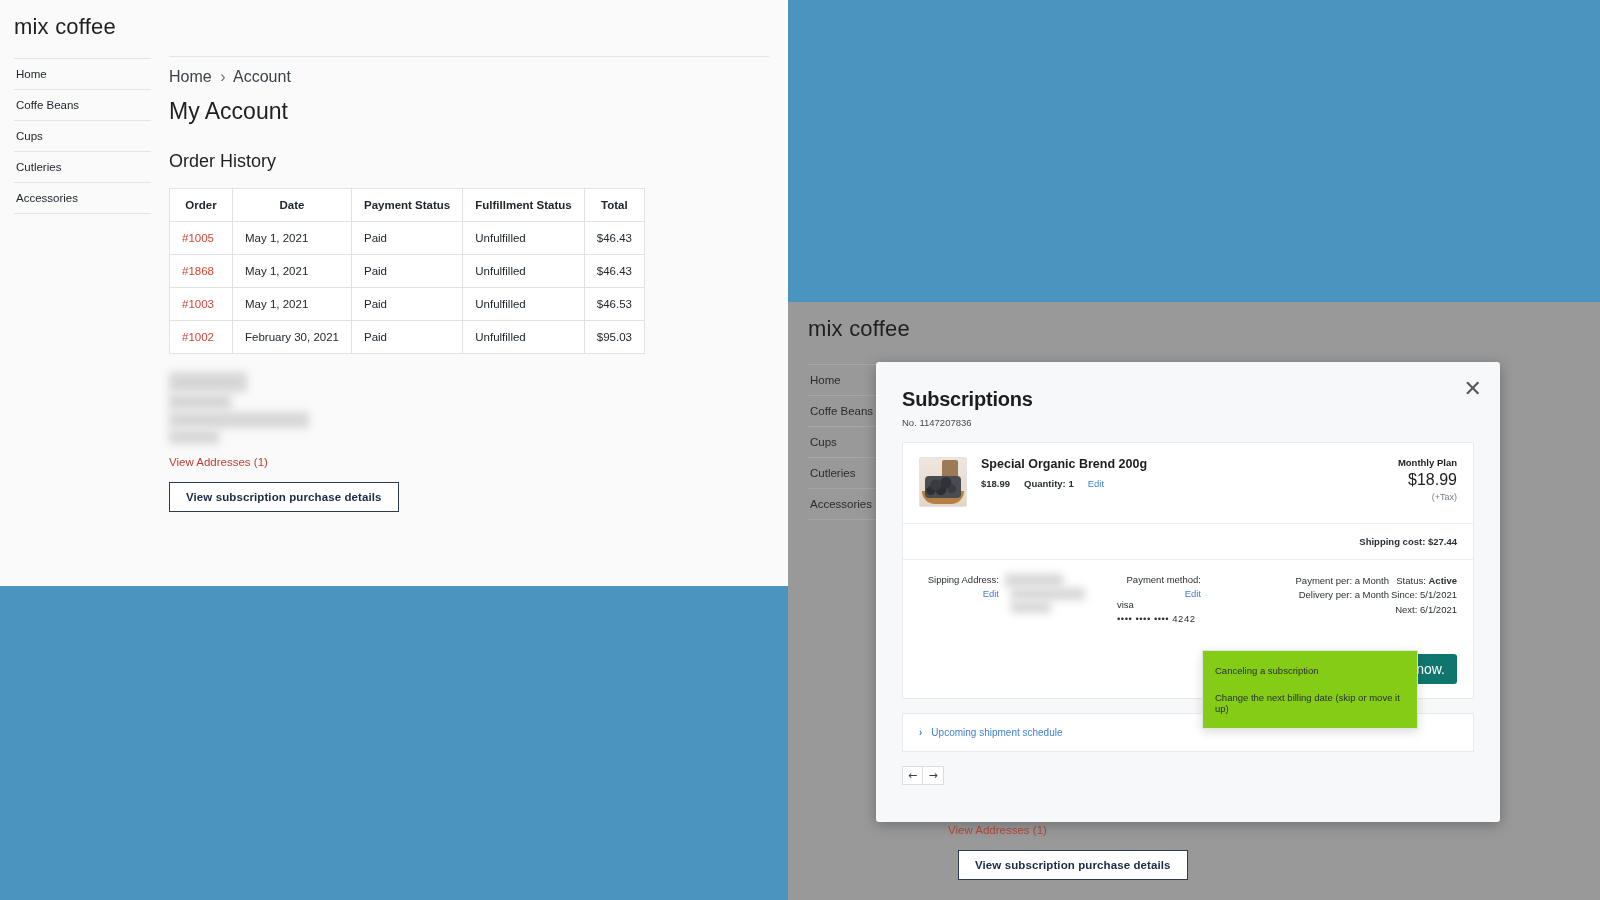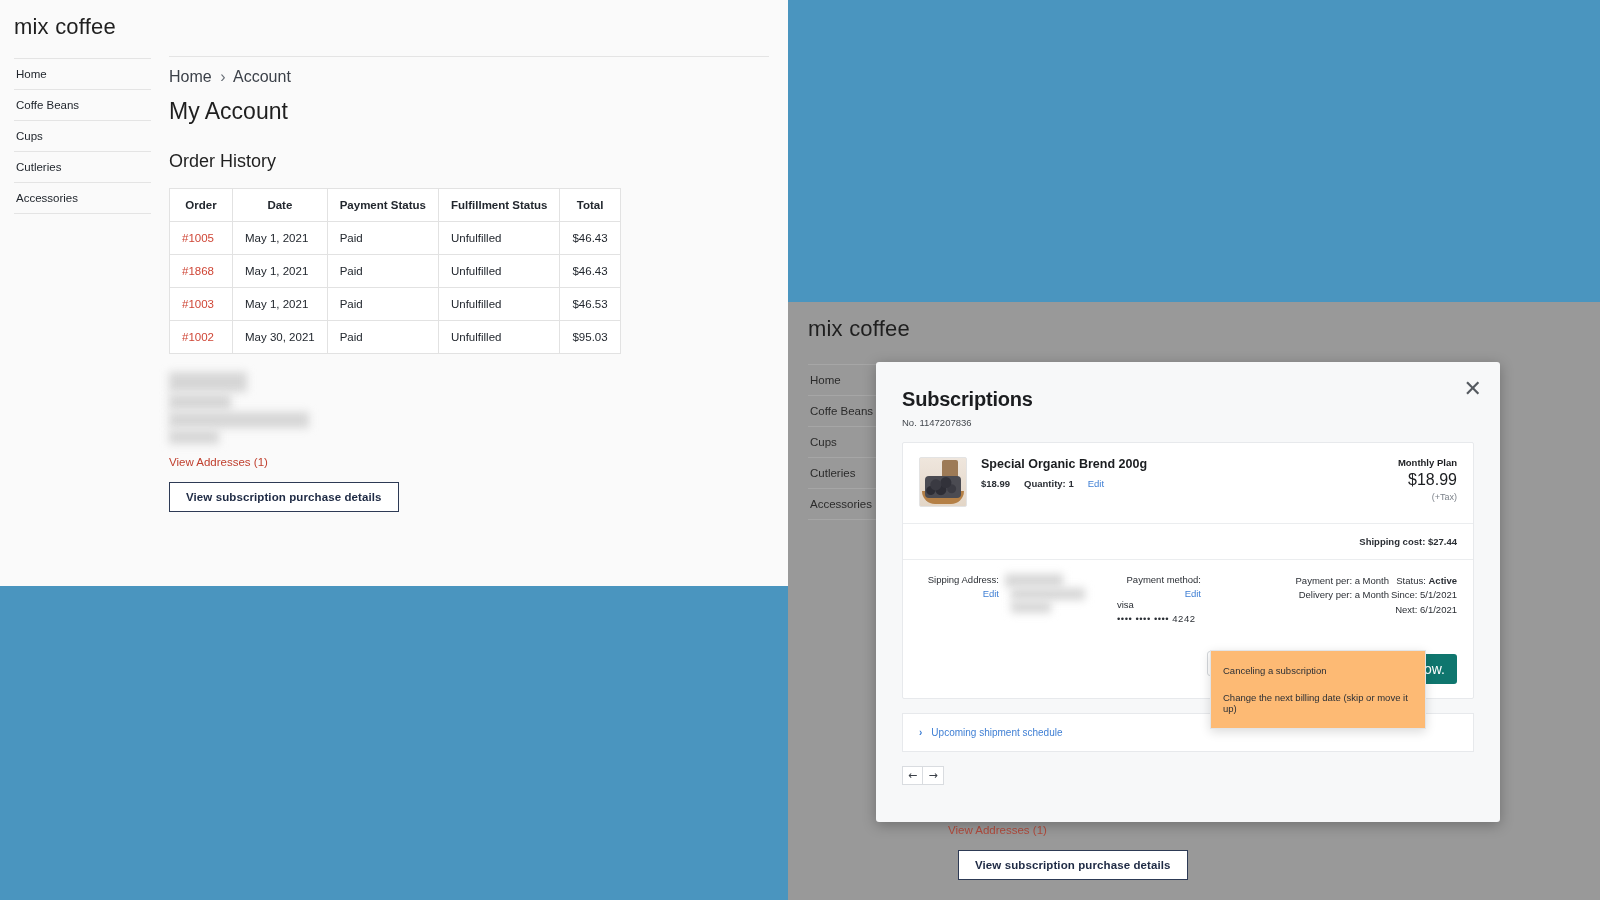--- a/index.html
+++ b/index.html
@@ -157,22 +157,22 @@
     border:1px solid #d5d8dc;background:#fff;color:#2b2f35;
     font-size:10px;padding:6px 12px;border-radius:3px;cursor:pointer;
     display:flex;align-items:center;gap:10px;
   }
   .btn-actions .caret{border-left:4px solid transparent;border-right:4px solid transparent;border-top:5px solid #4b5059;}
   .btn-primary{
     background:#0f766e;color:#fff;border:none;border-radius:3px;
     font-size:14px;padding:7px 12px;cursor:pointer;margin-top:12px;
   }
   .dropdown{
-    position:absolute;left:334px;top:288px;width:214px;
-    background:#fdba74;border:1px solid #e2e4e7;
+    position:absolute;left:326px;top:288px;width:214px;
+    background:#84cc16;border:1px solid #e2e4e7;
     box-shadow:0 3px 10px rgba(0,0,0,.14);
     z-index:20;padding:6px 0;
   }
   .dd-item{font-size:9.5px;color:#2b2f35;padding:8px 12px;cursor:pointer;}
   .ship-sched{
     margin:14px 26px 0 26px;background:#fff;border:1px solid #e7e9ec;
     padding:13px 16px;font-size:10px;color:#3f7fd4;
     display:flex;align-items:center;gap:9px;cursor:pointer;
   }
   .chev{font-weight:700;}
@@ -237,21 +237,21 @@
         </tr>
         <tr>
           <td class="order-id">#1003</td>
           <td>May 1, 2021</td>
           <td>Paid</td>
           <td>Unfulfilled</td>
           <td>$46.53</td>
         </tr>
         <tr>
           <td class="order-id">#1002</td>
-          <td>May 30, 2021</td>
+          <td>February 30, 2021</td>
           <td>Paid</td>
           <td>Unfulfilled</td>
           <td>$95.03</td>
         </tr>
       </tbody>
     </table>
 
 
     <div class="blur-block">
       <div class="bb" style="left:0;top:0;width:78px;height:20px;"></div>

